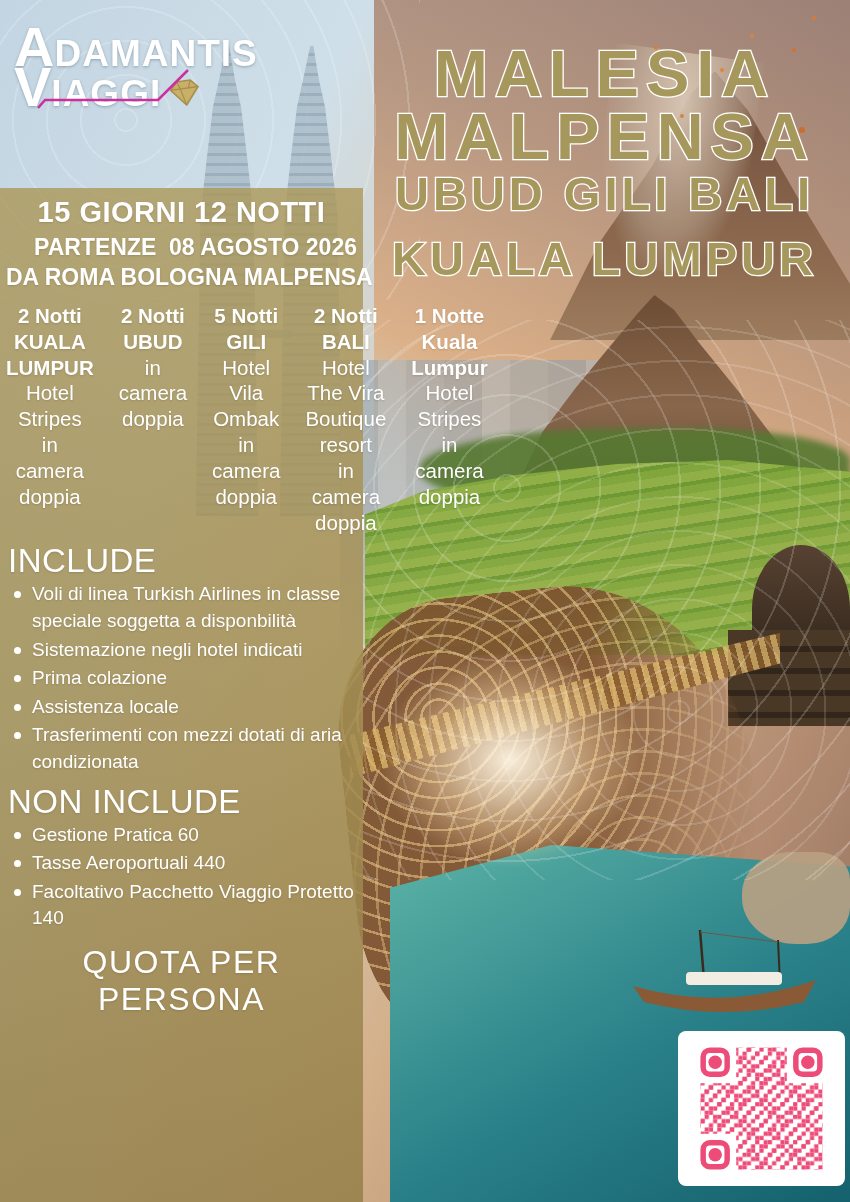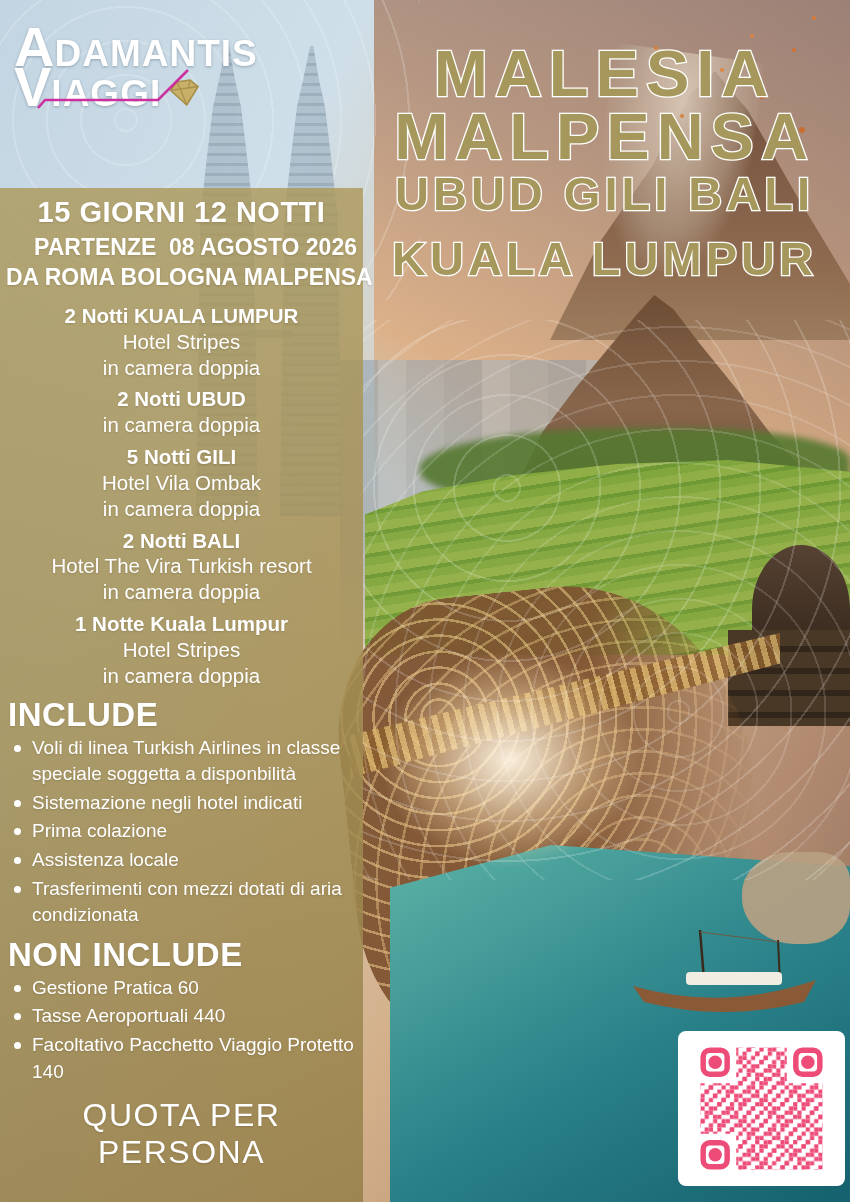--- a/index.html
+++ b/index.html
@@ -77,24 +77,24 @@
   .title-sub{font-size:47px;line-height:1.03;letter-spacing:4px;margin-top:16px;}
 
   
   .panel{left:0;top:188px;width:363px;height:1020px;z-index:4;color:#fff;
     background:linear-gradient(180deg,rgba(173,153,91,.82),rgba(162,141,82,.84) 55%,rgba(150,128,74,.87));
     padding:8px 6px 10px;display:flex;flex-direction:column;
     text-shadow:0 1px 2px rgba(60,45,20,.18);}
   .p-duration{font-size:29px;font-weight:800;text-align:center;letter-spacing:.5px;}
   .p-departure{font-size:23px;font-weight:800;text-align:right;margin-top:5px;white-space:pre-wrap;}
   .p-from{font-size:23px;font-weight:800;text-align:center;margin-top:3px;white-space:nowrap;}
-  .stays{display:flex;flex-direction:column;gap:6px;margin-top:12px;}
+  .stays{display:flex;flex-direction:row;gap:25px;margin-top:12px;}
   .stay{text-align:center;font-size:20.5px;line-height:1.26;font-weight:400;}
   .stay-nights{font-weight:700;}
-  .sec-head{font-size:33px;font-weight:700;letter-spacing:.5px;line-height:1;margin:9px 0 0 2px;}
+  .sec-head{font-size:33px;font-weight:400;letter-spacing:.5px;line-height:1;margin:9px 0 0 2px;}
   .bullets{margin:2px 0 0;padding:0;list-style:none;font-size:19px;line-height:1.4;}
   .bullets li{position:relative;padding-left:26px;margin-top:2px;}
   .bullets li::before{content:"";position:absolute;left:8px;top:10px;width:7px;height:7px;border-radius:50%;background:#fff;}
   .price-label{font-size:32px;font-weight:300;text-align:center;letter-spacing:1.5px;margin-top:12px;}
 
   
   .qr-box{left:678px;top:1031px;width:167px;height:155px;background:#fff;border-radius:8px;z-index:6;
     display:flex;align-items:center;justify-content:center;}
 </style>
 </head>
@@ -165,21 +165,21 @@
         <div class="stay-nights">2 Notti UBUD</div>
         <div>in camera doppia</div>
       </div>
       <div class="stay">
         <div class="stay-nights">5 Notti GILI</div>
         <div>Hotel Vila Ombak</div>
         <div>in camera doppia</div>
       </div>
       <div class="stay">
         <div class="stay-nights">2 Notti BALI</div>
-        <div>Hotel The Vira Turkish resort</div>
+        <div>Hotel The Vira Boutique resort</div>
         <div>in camera doppia</div>
       </div>
       <div class="stay">
         <div class="stay-nights">1 Notte Kuala Lumpur</div>
         <div>Hotel Stripes</div>
         <div>in camera doppia</div>
       </div>
     </div>
 
     <div class="sec-head">INCLUDE</div>

